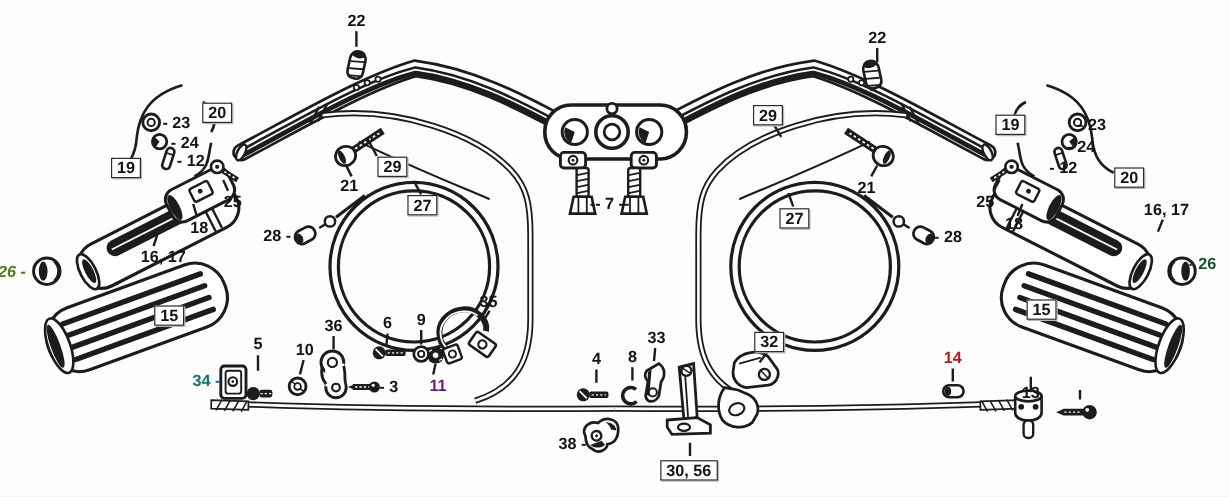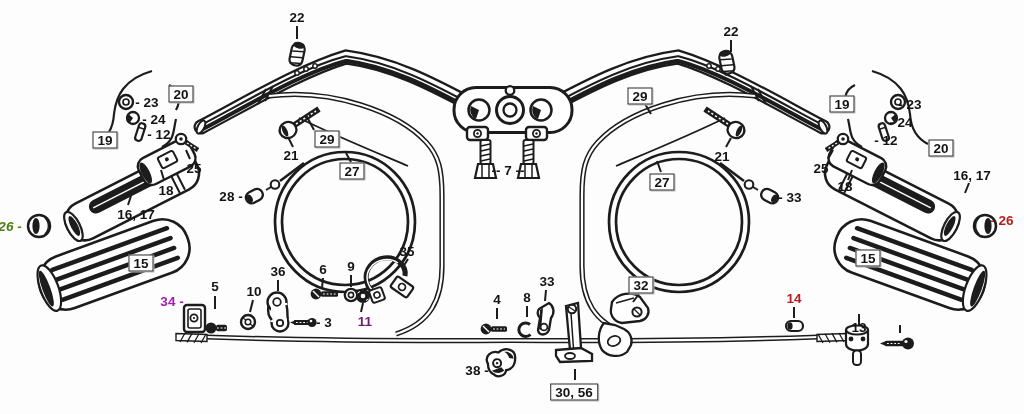--- a/index.html
+++ b/index.html
@@ -321,32 +321,32 @@
       <div class="lbl" style="left: 10px; top: 226px; color: #4d7c0f; font-style: italic;">26 -</div>
       <div class="lbl boxed" style="left: 141px; top: 263px; color: rgb(20, 20, 20);">15</div>
       <div class="lbl" style="left: 291px; top: 155px; color: rgb(20, 20, 20);">21</div>
       <div class="lbl boxed" style="left: 327px; top: 139px; color: rgb(20, 20, 20);">29</div>
       <div class="lbl boxed" style="left: 352px; top: 171px; color: rgb(20, 20, 20);">27</div>
       <div class="lbl" style="left: 231px; top: 196px; color: rgb(20, 20, 20);">28 -</div>
       <div class="lbl" style="left: 508px; top: 170px; color: rgb(20, 20, 20);">-- 7 --</div>
       <div class="lbl boxed" style="left: 640px; top: 96px; color: rgb(20, 20, 20);">29</div>
       <div class="lbl" style="left: 722px; top: 156px; color: rgb(20, 20, 20);">21</div>
       <div class="lbl boxed" style="left: 662px; top: 182px; color: rgb(20, 20, 20);">27</div>
-      <div class="lbl" style="left: 790px; top: 197px; color: rgb(20, 20, 20);">- 33</div>
+      <div class="lbl" style="left: 790px; top: 197px; color: rgb(20, 20, 20);">- 28</div>
       <div class="lbl boxed" style="left: 842px; top: 104px; color: rgb(20, 20, 20);">19</div>
       <div class="lbl" style="left: 910px; top: 104px; color: rgb(20, 20, 20);">- 23</div>
       <div class="lbl" style="left: 901px; top: 122px; color: rgb(20, 20, 20);">- 24</div>
       <div class="lbl" style="left: 886px; top: 140px; color: rgb(20, 20, 20);">- 12</div>
       <div class="lbl boxed" style="left: 941px; top: 148px; color: rgb(20, 20, 20);">20</div>
       <div class="lbl" style="left: 821px; top: 168px; color: rgb(20, 20, 20);">25</div>
       <div class="lbl" style="left: 845px; top: 186px; color: rgb(20, 20, 20);">18</div>
       <div class="lbl" style="left: 972px; top: 175px; color: rgb(20, 20, 20);">16, 17</div>
-      <div class="lbl" style="left: 1002px; top: 220px; color: #b91c1c;">- 26</div>
+      <div class="lbl" style="left: 1002px; top: 220px; color: #14532d;">- 26</div>
       <div class="lbl boxed" style="left: 868px; top: 258px; color: rgb(20, 20, 20);">15</div>
-      <div class="lbl" style="left: 172px; top: 301px; color: #a21caf;">34 -</div>
+      <div class="lbl" style="left: 172px; top: 317px; color: #0f766e;">34 -</div>
       <div class="lbl" style="left: 215px; top: 286px; color: rgb(20, 20, 20);">5</div>
       <div class="lbl" style="left: 254px; top: 291px; color: rgb(20, 20, 20);">10</div>
       <div class="lbl" style="left: 278px; top: 271px; color: rgb(20, 20, 20);">36</div>
       <div class="lbl" style="left: 324px; top: 322px; color: rgb(20, 20, 20);">- 3</div>
       <div class="lbl" style="left: 323px; top: 269px; color: rgb(20, 20, 20);">6</div>
       <div class="lbl" style="left: 351px; top: 266px; color: rgb(20, 20, 20);">9</div>
       <div class="lbl" style="left: 365px; top: 321px; color: #701a75;">11</div>
       <div class="lbl" style="left: 407px; top: 251px; color: rgb(20, 20, 20);">35</div>
       <div class="lbl" style="left: 497px; top: 299px; color: rgb(20, 20, 20);">4</div>
       <div class="lbl" style="left: 527px; top: 297px; color: rgb(20, 20, 20);">8</div>

